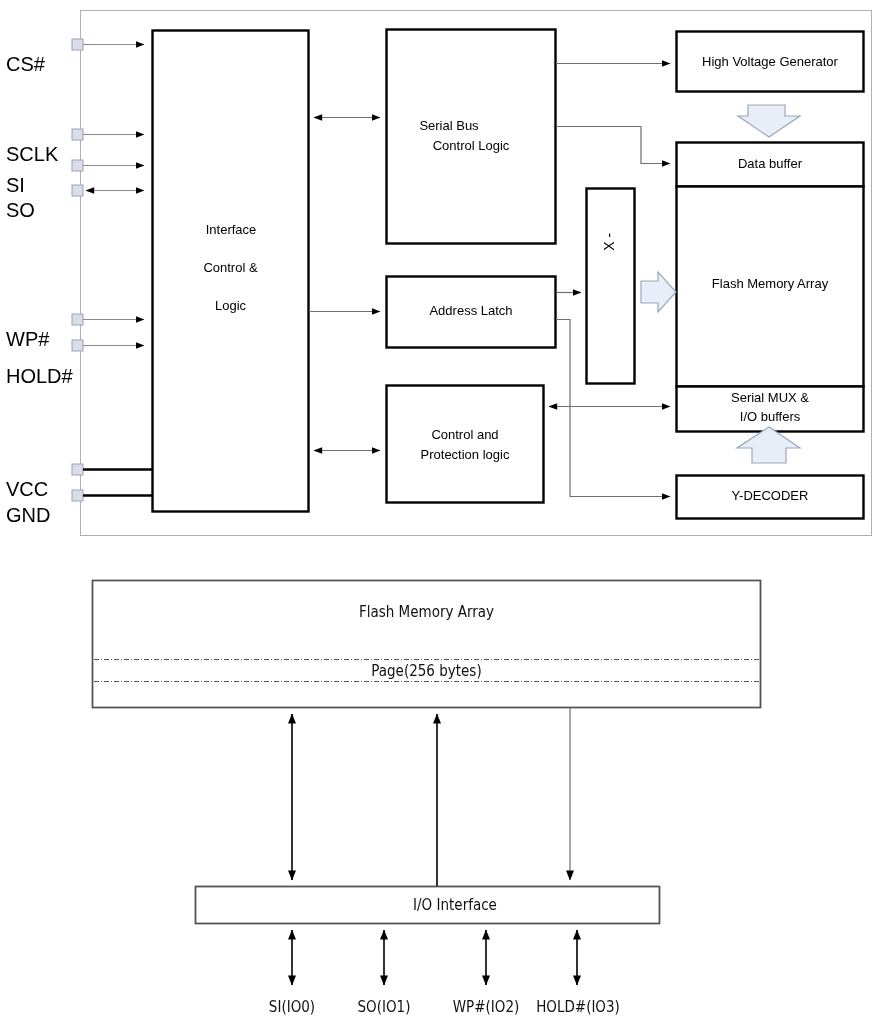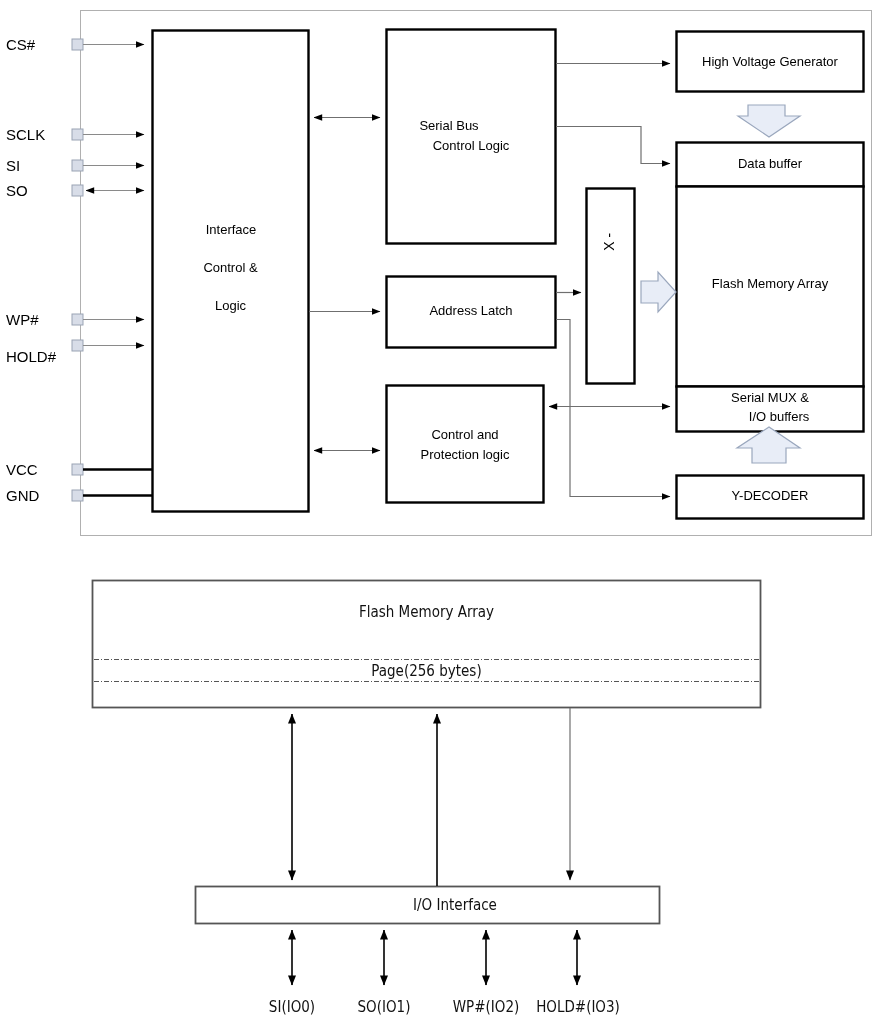--- a/index.html
+++ b/index.html
@@ -6,21 +6,21 @@
   body{width:883px;height:1020px;position:relative;
        font-family:"Liberation Sans","DejaVu Sans",sans-serif;
        color:#1a1a1a;overflow:hidden;}
   .stage{position:absolute;left:0;top:0;width:883px;height:1020px;}
   svg{position:absolute;left:0;top:0;width:883px;height:1020px;}
 
   
   .lbl{position:absolute;white-space:pre;line-height:1.25;}
 
   
-  .pin-label{font-size:15px;color:#000;}
+  .pin-label{font-size:20px;color:#000;margin-top:16px;}
 
   
   .blk{font-size:13px;color:#000;text-align:center;}
 
   
   .narrow{font-family:"DejaVu Sans Condensed","Liberation Sans",sans-serif;}
   .bot{font-size:15px;color:#111;text-align:center;}
   .iolabel{font-size:15px;color:#111;text-align:center;}
 
   
@@ -152,21 +152,21 @@
 
   <div class="lbl blk" style="left:386px;top:427px;width:158px;">Control and</div>
   <div class="lbl blk" style="left:386px;top:447px;width:158px;">Protection logic</div>
 
   <div class="lbl vert" style="left:580px;top:233px;width:60px;text-align:center;">X -</div>
 
   <div class="lbl blk" style="left:676px;top:54px;width:188px;">High Voltage Generator</div>
   <div class="lbl blk" style="left:676px;top:156px;width:188px;">Data buffer</div>
   <div class="lbl blk" style="left:676px;top:276px;width:188px;">Flash Memory Array</div>
   <div class="lbl blk" style="left:676px;top:390px;width:188px;">Serial MUX &amp;</div>
-  <div class="lbl blk" style="left:676px;top:409px;width:188px;margin-left:9px;">I/O buffers</div>
+  <div class="lbl blk" style="left:676px;top:409px;width:188px;">I/O buffers</div>
   <div class="lbl blk" style="left:676px;top:488px;width:188px;">Y-DECODER</div>
 
   <div class="lbl bot narrow" style="left:92px;top:603px;width:669px;">Flash Memory Array</div>
   <div class="lbl bot narrow" style="left:92px;top:662px;width:669px;">Page(256 bytes)</div>
   <div class="lbl bot narrow" style="left:195px;top:896px;width:520px;">I/O Interface</div>
 
   <div class="lbl iolabel narrow" style="left:242px;top:998px;width:100px;">SI(IO0)</div>
   <div class="lbl iolabel narrow" style="left:334px;top:998px;width:100px;">SO(IO1)</div>
   <div class="lbl iolabel narrow" style="left:431px;top:998px;width:110px;">WP#(IO2)</div>
   <div class="lbl iolabel narrow" style="left:518px;top:998px;width:120px;">HOLD#(IO3)</div>

